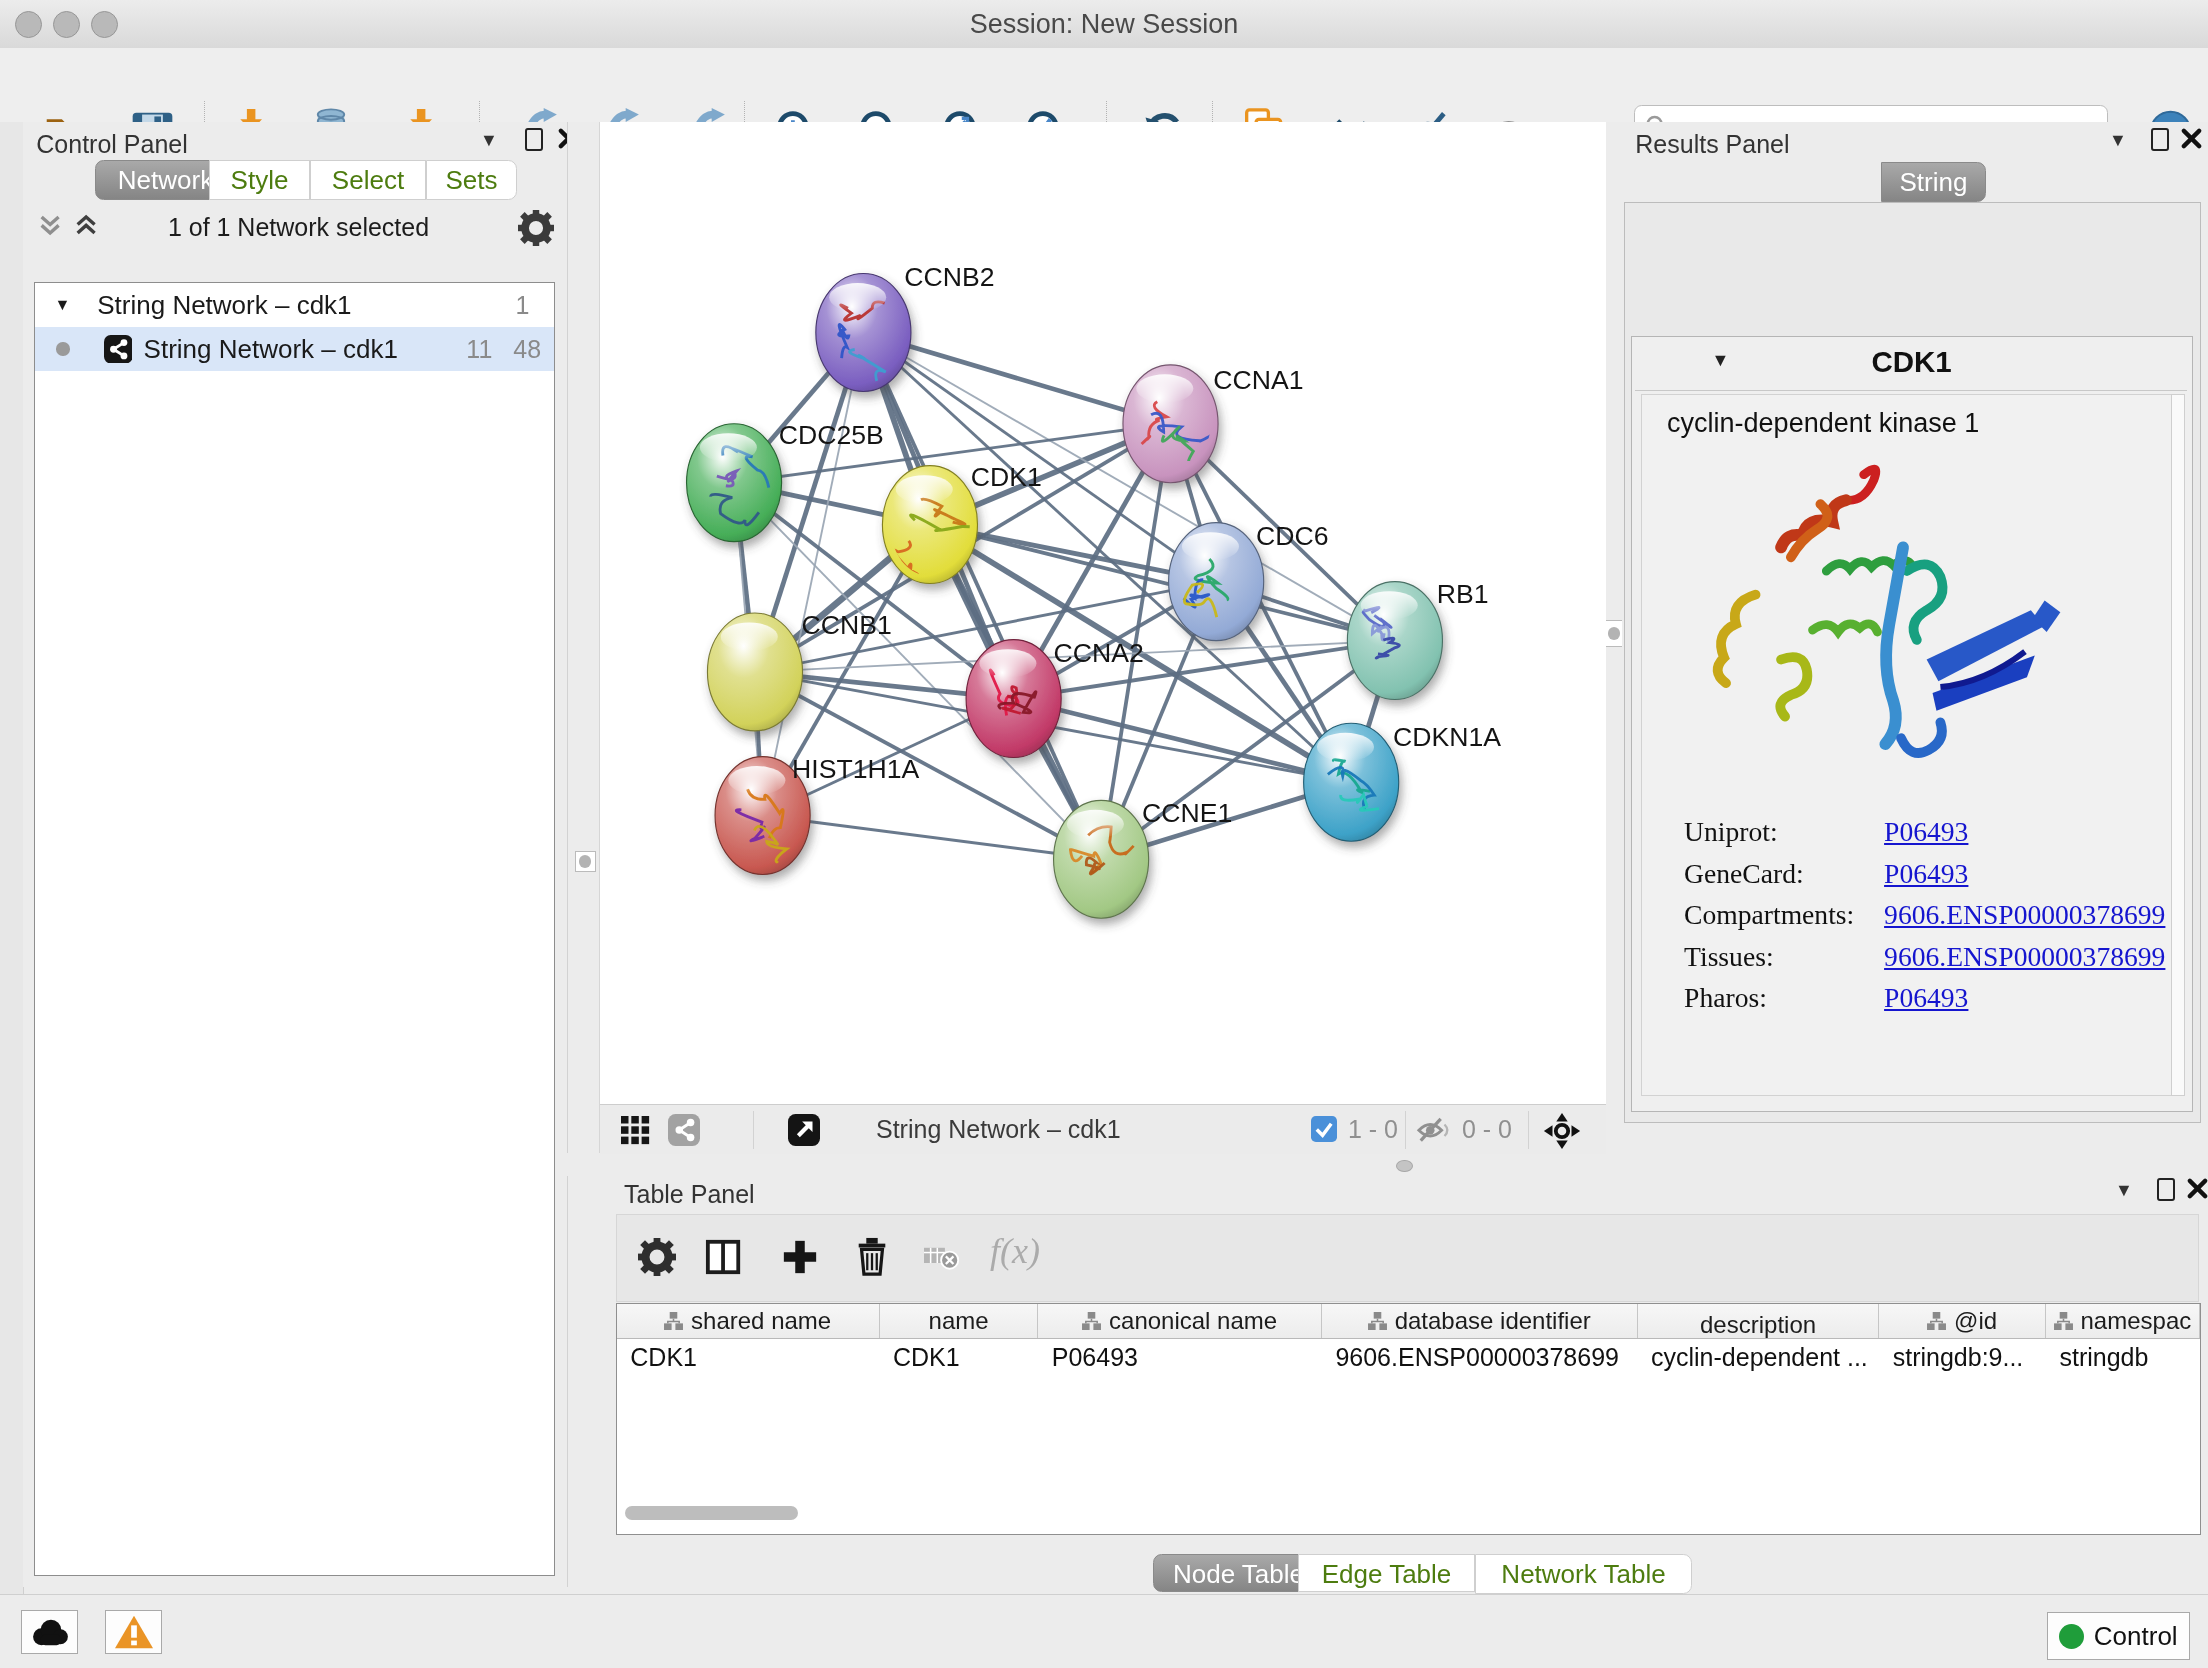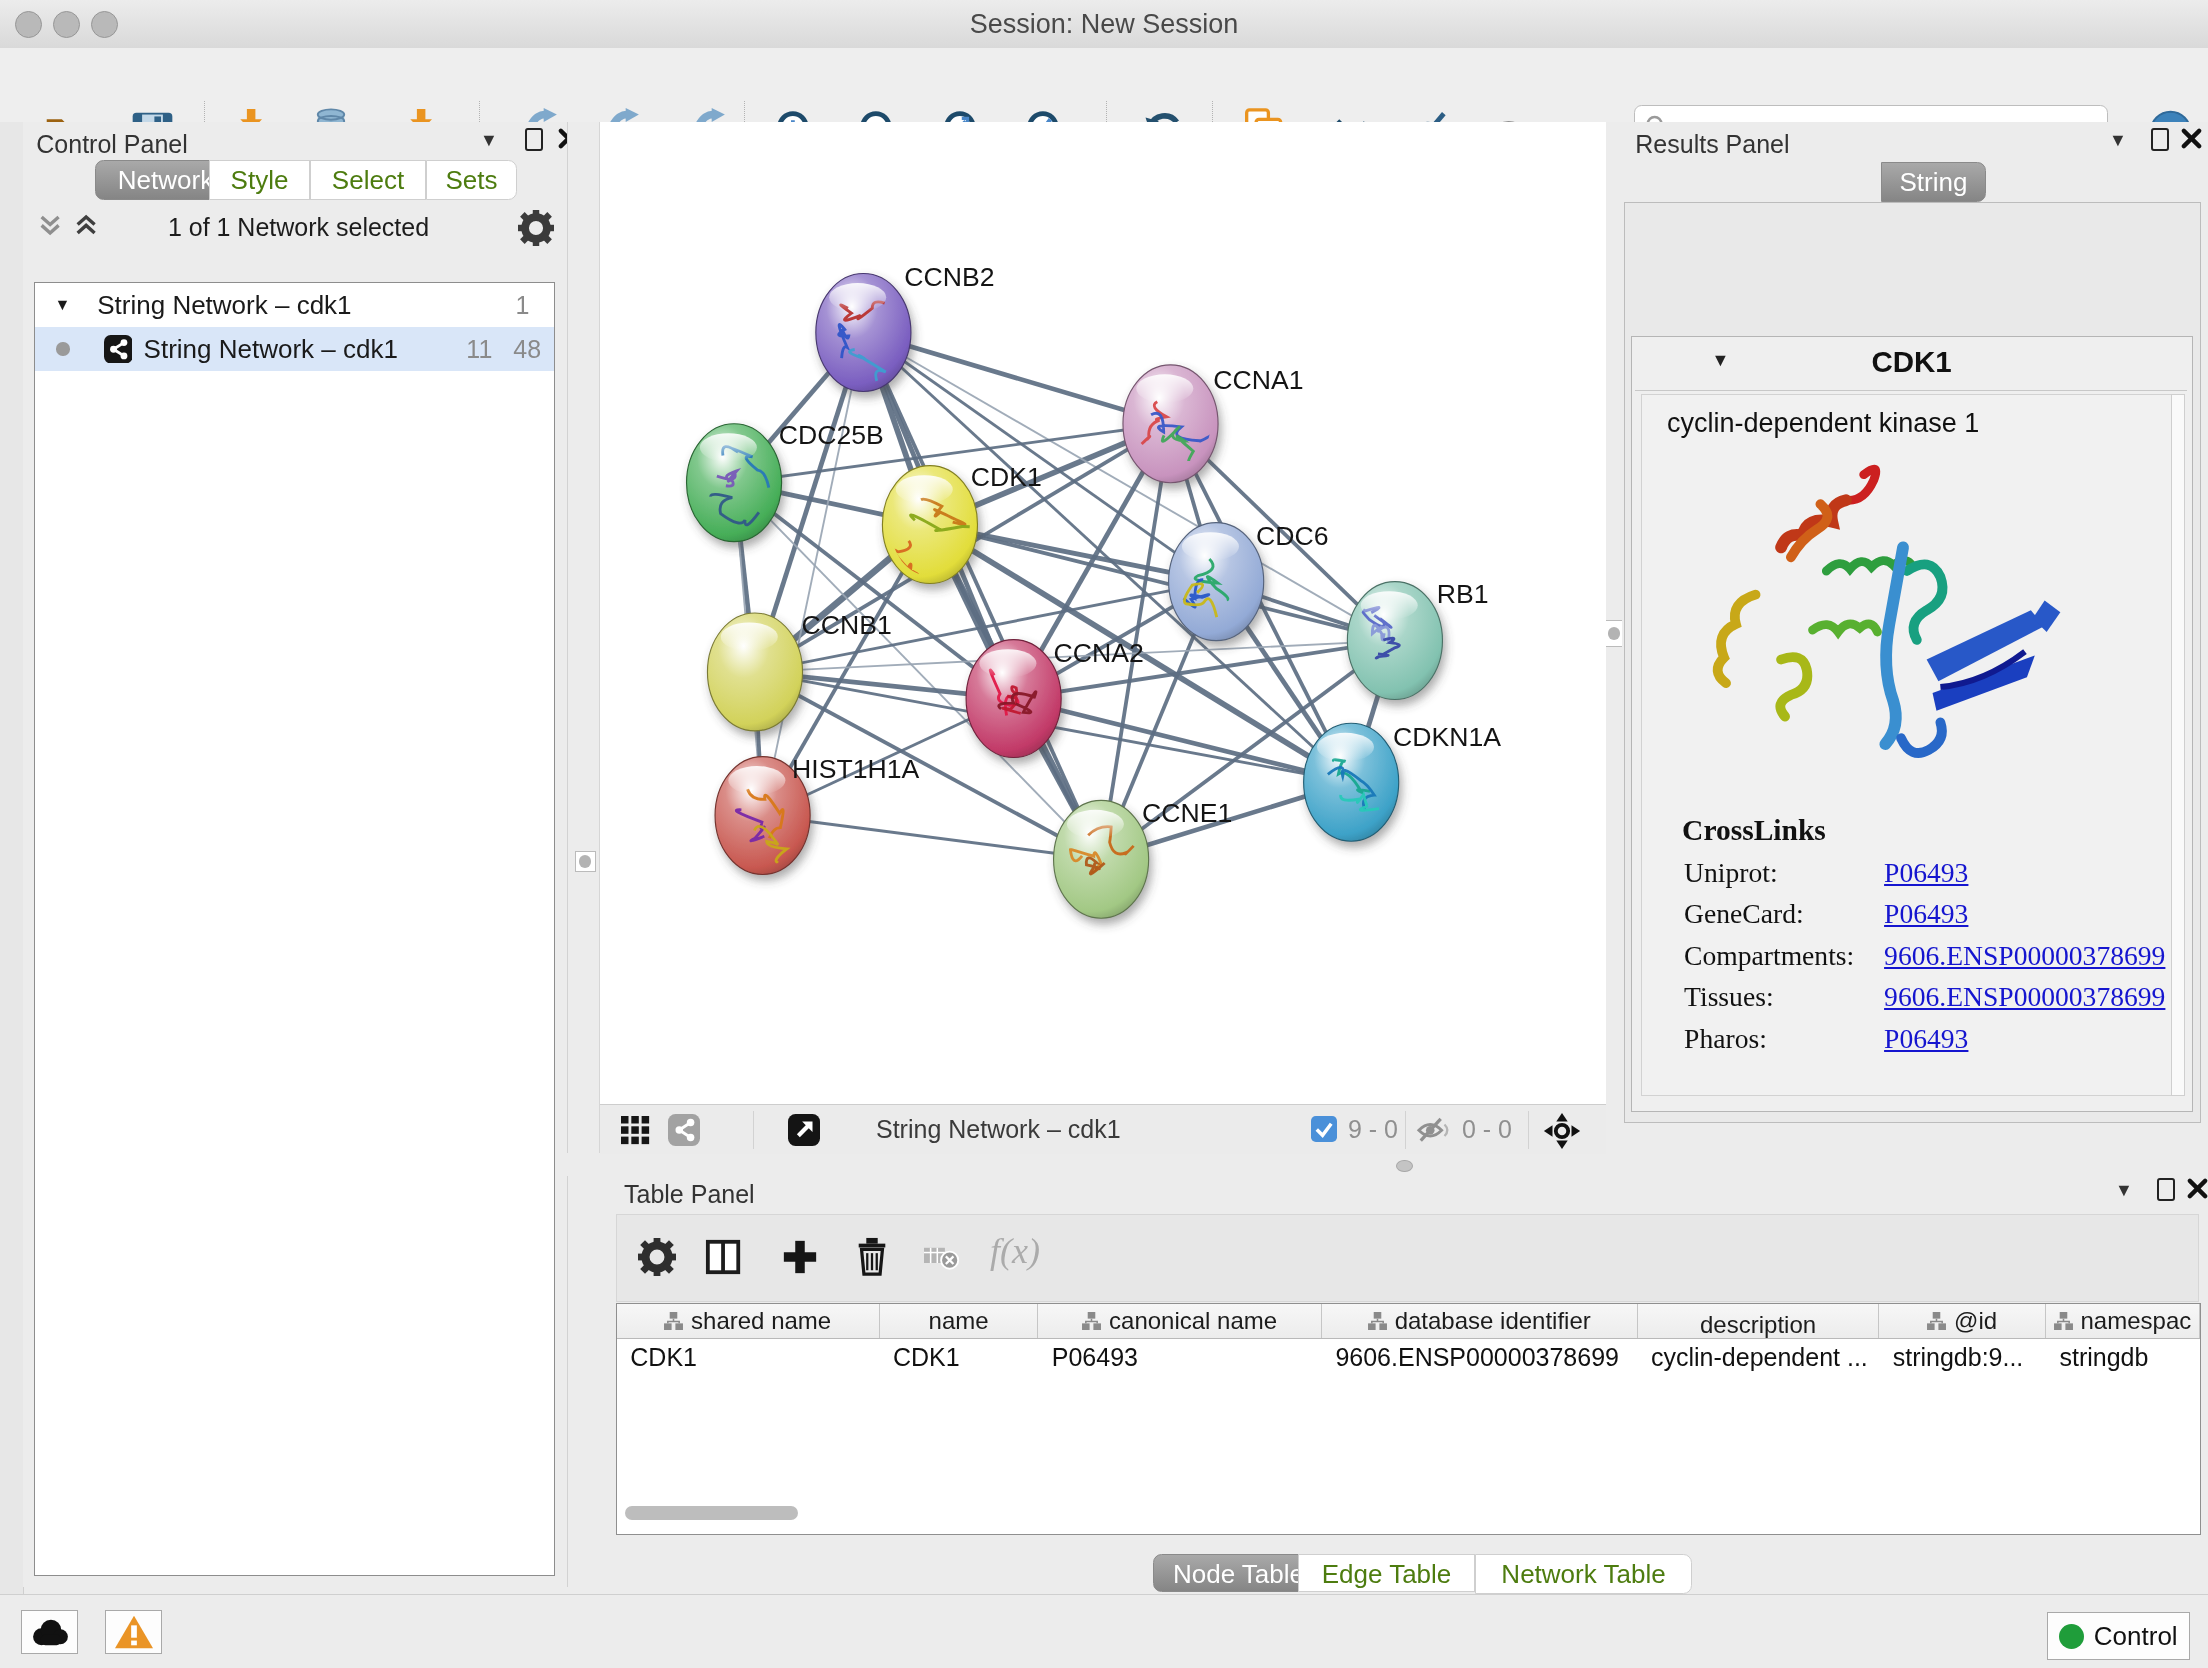--- a/index.html
+++ b/index.html
@@ -639,21 +639,21 @@
     <svg class="abs" style="left:188px;top:8.6px" width="32" height="32" viewBox="0 0 34 34">
       <rect width="34" height="34" rx="8" fill="#141414"></rect>
       <line x1="11" y1="23" x2="22" y2="12" stroke="#fff" stroke-width="4.5"></line>
       <polygon points="15,8 26,8 26,19" fill="#fff"></polygon>
       </svg>
     <div class="nstext abs" style="left:276px">String Network – cdk1</div>
     <div id="net-check" class="abs" style="left:711px">
       <svg width="26" height="26" viewBox="0 0 27 27">
           <polyline points="6,14 12,20 21,8" stroke="#fff" stroke-width="3.6" fill="none"></polyline>
         </svg></div>
-    <div class="nsnum abs" style="left:748px">9 - 0</div>
+    <div class="nsnum abs" style="left:748px">1 - 0</div>
     <div class="nssep abs" style="left:805px"></div>
     <svg class="abs" style="left:816px;top:11.4px" width="38" height="28.5" viewBox="0 0 40 30">
       <path d="M3 15 Q15 3 27 15 Q15 27 3 15 Z" stroke="#909090" stroke-width="3" fill="none"></path>
       <circle cx="15" cy="15" r="4.5" fill="#909090"></circle>
       <line x1="5" y1="26" x2="26" y2="3" stroke="#909090" stroke-width="3.4"></line>
       <path d="M30 9 q6 6 0 12" stroke="#b5b5b5" stroke-width="2.4" fill="none"></path>
       </svg>
     <div class="nsnum abs" style="left:862px">0 - 0</div>
     <div class="nssep abs" style="left:928px"></div>
     <svg class="abs" style="left:942px;top:5.7px" width="40" height="40" viewBox="-21 -21 42 42">
@@ -694,21 +694,20 @@
             <path d="M116 180 q16 -12 26 2 q10 -14 22 -4 q12 -10 18 4" stroke="#58b030" stroke-width="9"></path>
             <path d="M212 120 q24 -16 34 6 q8 22 -14 34 q-20 12 -10 30" stroke="#18a080" stroke-width="10"></path>
             <path d="M208 96 q-8 44 -14 78 q-8 44 4 78 q8 26 -8 44" stroke="#3a8fd0" stroke-width="12"></path>
             <path d="M206 290 q10 22 28 12 q18 -10 12 -28" stroke="#2868c8" stroke-width="10"></path>
           </g>
           <polygon points="232,210 338,160 352,176 244,232" fill="#2858c8"></polygon>
           <polygon points="238,244 342,206 334,228 242,262" fill="#1a3fc0"></polygon>
           <polygon points="352,150 368,162 354,182 340,168" fill="#2858c8"></polygon>
           <path d="M246 238 q44 -4 86 -36" stroke="#101a90" stroke-width="6" fill="none"></path>
         </svg>
-        <div class="serif" style="margin:7.6px 0 3.8px 32px;font-size:29.5px;font-weight:bold;color:#111">CrossLinks</div>
         <div id="crosslinks">
             <div class="clrow">
               <span class="cllabel serif">Uniprot:</span>
               <a class="cllink serif" href="#">P06493</a>
             </div>
             <div class="clrow">
               <span class="cllabel serif">GeneCard:</span>
               <a class="cllink serif" href="#">P06493</a>
             </div>
             <div class="clrow">

